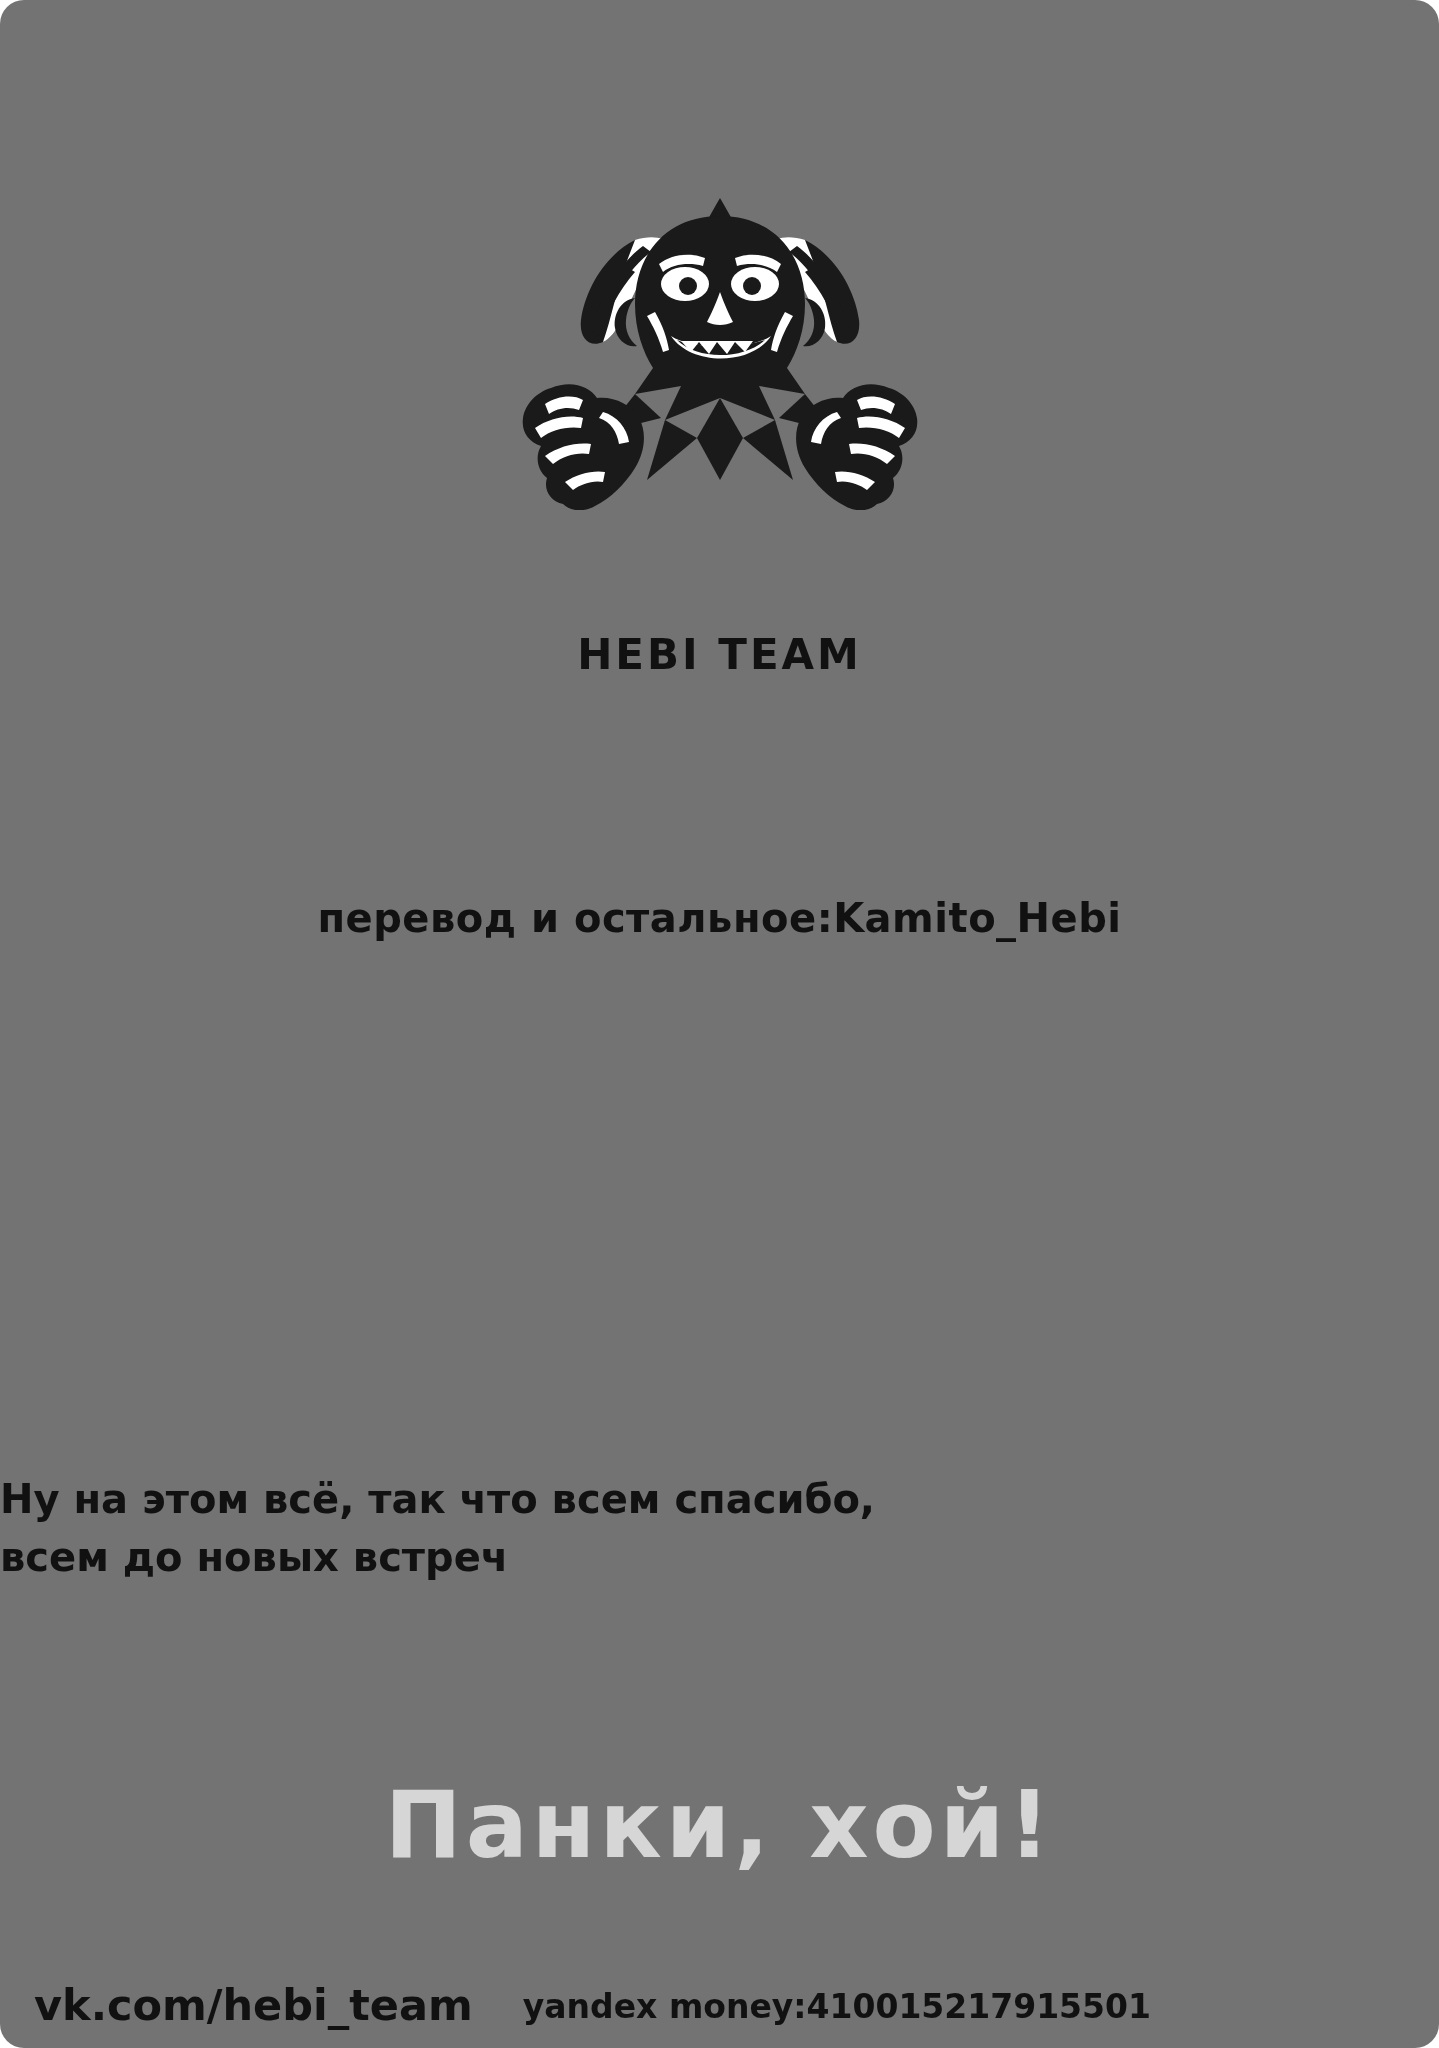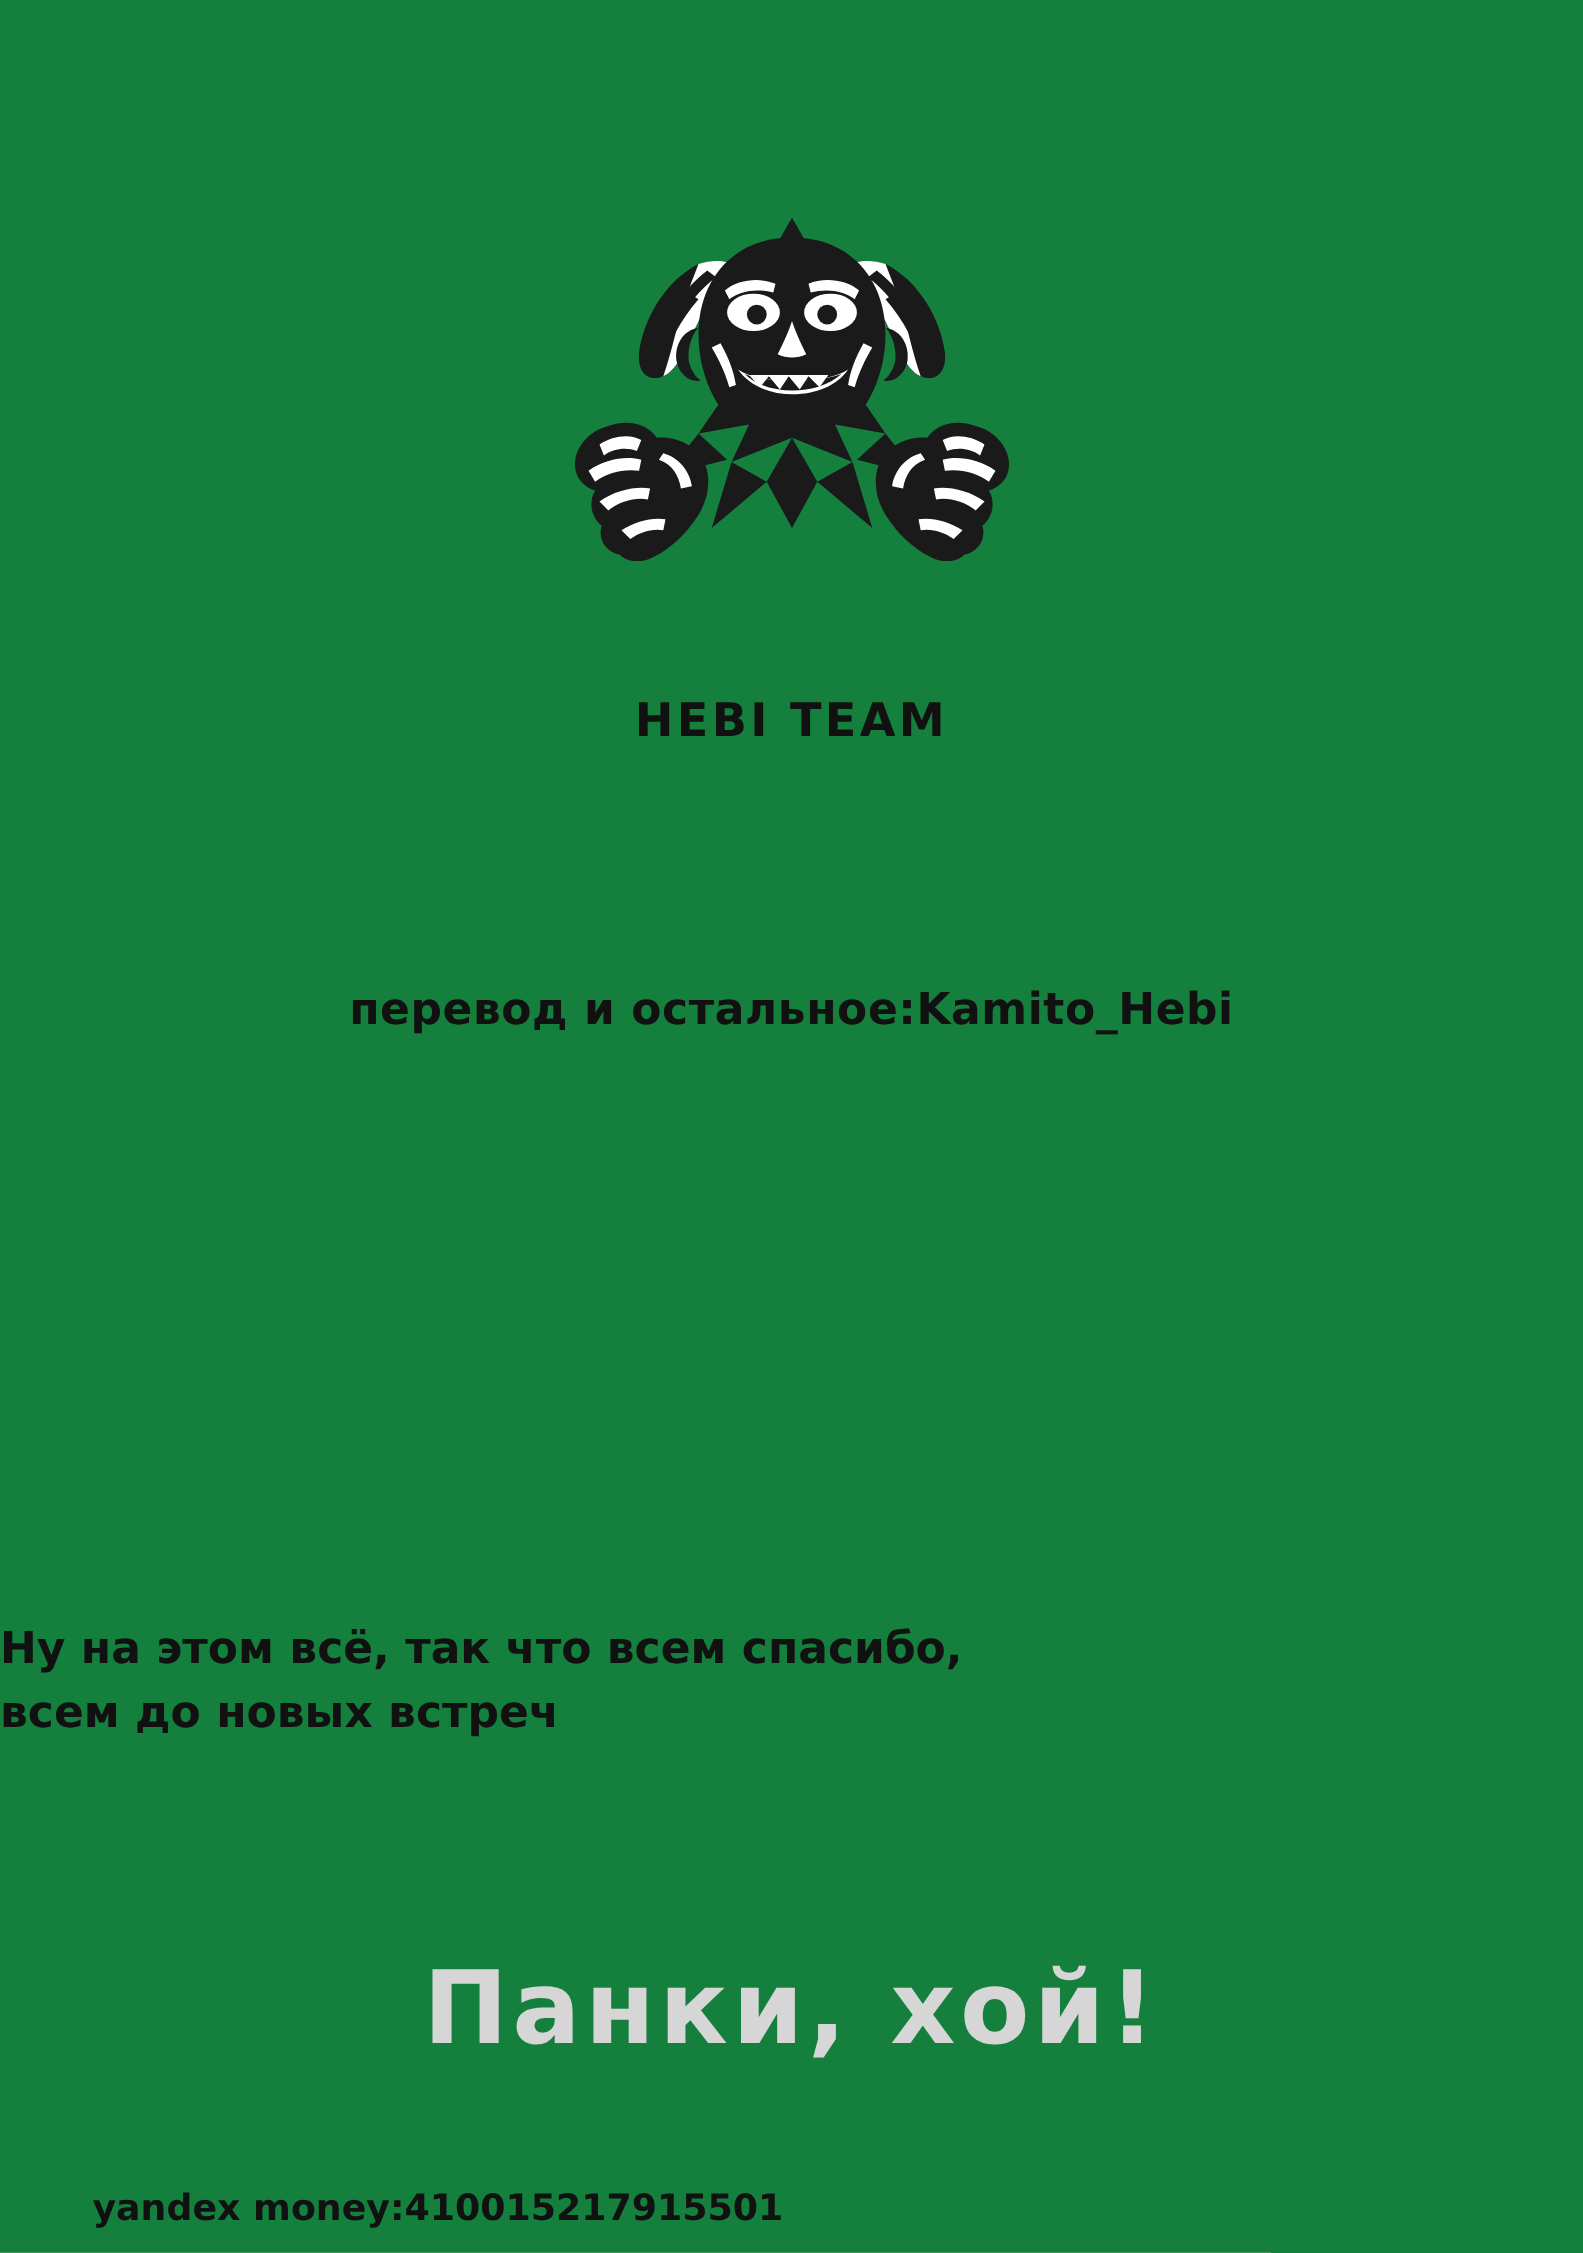--- a/index.html
+++ b/index.html
@@ -12,21 +12,22 @@
     height: 2048px;
     position: relative;
     font-family: "DejaVu Sans", sans-serif;
     color: #1a1a1a;
     overflow: hidden;
   }
 
   .page {
     position: absolute;
     inset: 0;
-    background: #15803d;
+    background: #737373;
+    border-radius: 24px;
   }
 
   
   .logo-wrap {
     position: absolute;
     top: 180px;
     left: 0;
     right: 0;
     display: flex;
     justify-content: center;
@@ -217,16 +218,17 @@
   <div class="credits">перевод и остальное:Kamito_Hebi</div>
 
   <div class="outro">
     <span class="line">Ну на этом всё, так что всем спасибо,</span>
     <span class="line">всем до новых встреч</span>
   </div>
 
   <div class="slogan">Панки, хой!</div>
 
   <div class="footer">
+    <div class="footer-left">vk.com/hebi_team</div>
     <div class="footer-right">yandex money:410015217915501</div>
   </div>
 
 </div>
 
 </body></html>

